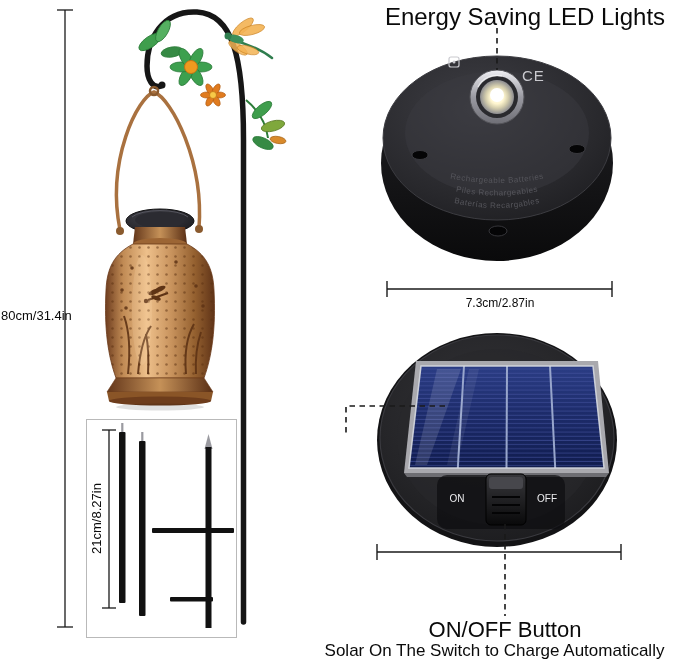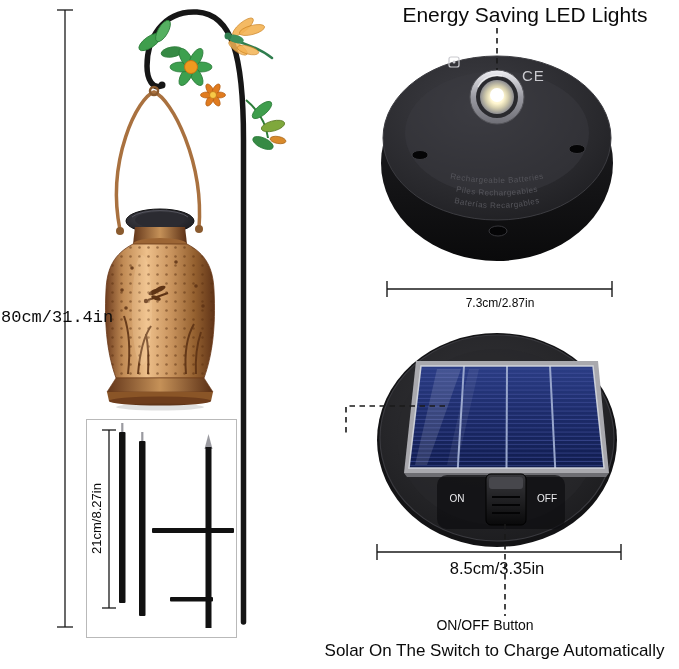--- a/index.html
+++ b/index.html
@@ -1,27 +1,27 @@
 <!DOCTYPE html>
 <html><head>
 <meta charset="utf-8">
 <style>
   html,body{margin:0;padding:0;background:#fff;}
   .canvas{position:relative;width:679px;height:669px;background:#ffffff;overflow:hidden;
           font-family:"Liberation Sans", sans-serif;color:#0a0a0a;}
   .abs{position:absolute;}
   .lbl{position:absolute;color:#0a0a0a;}
   .center{text-align:center;}
-  #lbl-led{left:372px;top:3px;width:306px;font-size:21px;}
+  #lbl-led{left:372px;top:3px;width:306px;font-size:24px;}
   #lbl-73{left:400px;top:296px;width:200px;font-size:12px;}
-  #lbl-80{left:1px;top:308px;width:74px;font-size:17px;white-space:nowrap;font-family:Liberation Mono, monospace;}
+  #lbl-80{left:1px;top:308px;width:74px;font-size:13px;white-space:nowrap;}
   #lbl-21{left:36px;top:511px;width:120px;font-size:13px;transform:rotate(-90deg);white-space:nowrap;}
   #lbl-eff{left:238px;top:438px;width:124px;font-size:17px;line-height:22px;}
   #lbl-85{left:397px;top:559px;width:200px;font-size:16.5px;}
-  #lbl-onoff{left:393px;top:617px;width:184px;font-size:14px;}
+  #lbl-onoff{left:413px;top:617px;width:184px;font-size:22px;}
   #lbl-instr{left:310px;top:641px;width:369px;font-size:17px;}
   svg{display:block;}
 </style>
 </head>
 <body>
 
 <div class="canvas">
 
   <svg class="abs" style="left:0;top:0;" width="340" height="669" viewBox="0 0 340 669">
     <defs>
@@ -299,16 +299,15 @@
       <line x1="377" y1="552" x2="621" y2="552"></line>
       <line x1="377" y1="544" x2="377" y2="560"></line>
       <line x1="621" y1="544" x2="621" y2="560"></line>
     </g>
   </svg>
 
   <div class="lbl center" id="lbl-led">Energy Saving LED Lights</div>
   <div class="lbl center" id="lbl-73">7.3cm/2.87in</div>
   <div class="lbl" id="lbl-80">80cm/31.4in</div>
   <div class="lbl center" id="lbl-21">21cm/8.27in</div>
-  <div class="lbl center" id="lbl-85">8.5cm/3.35in</div>
   <div class="lbl center" id="lbl-onoff">ON/OFF Button</div>
   <div class="lbl center" id="lbl-instr">Solar On The Switch to Charge Automatically</div>
 </div>
 
 </body></html>

